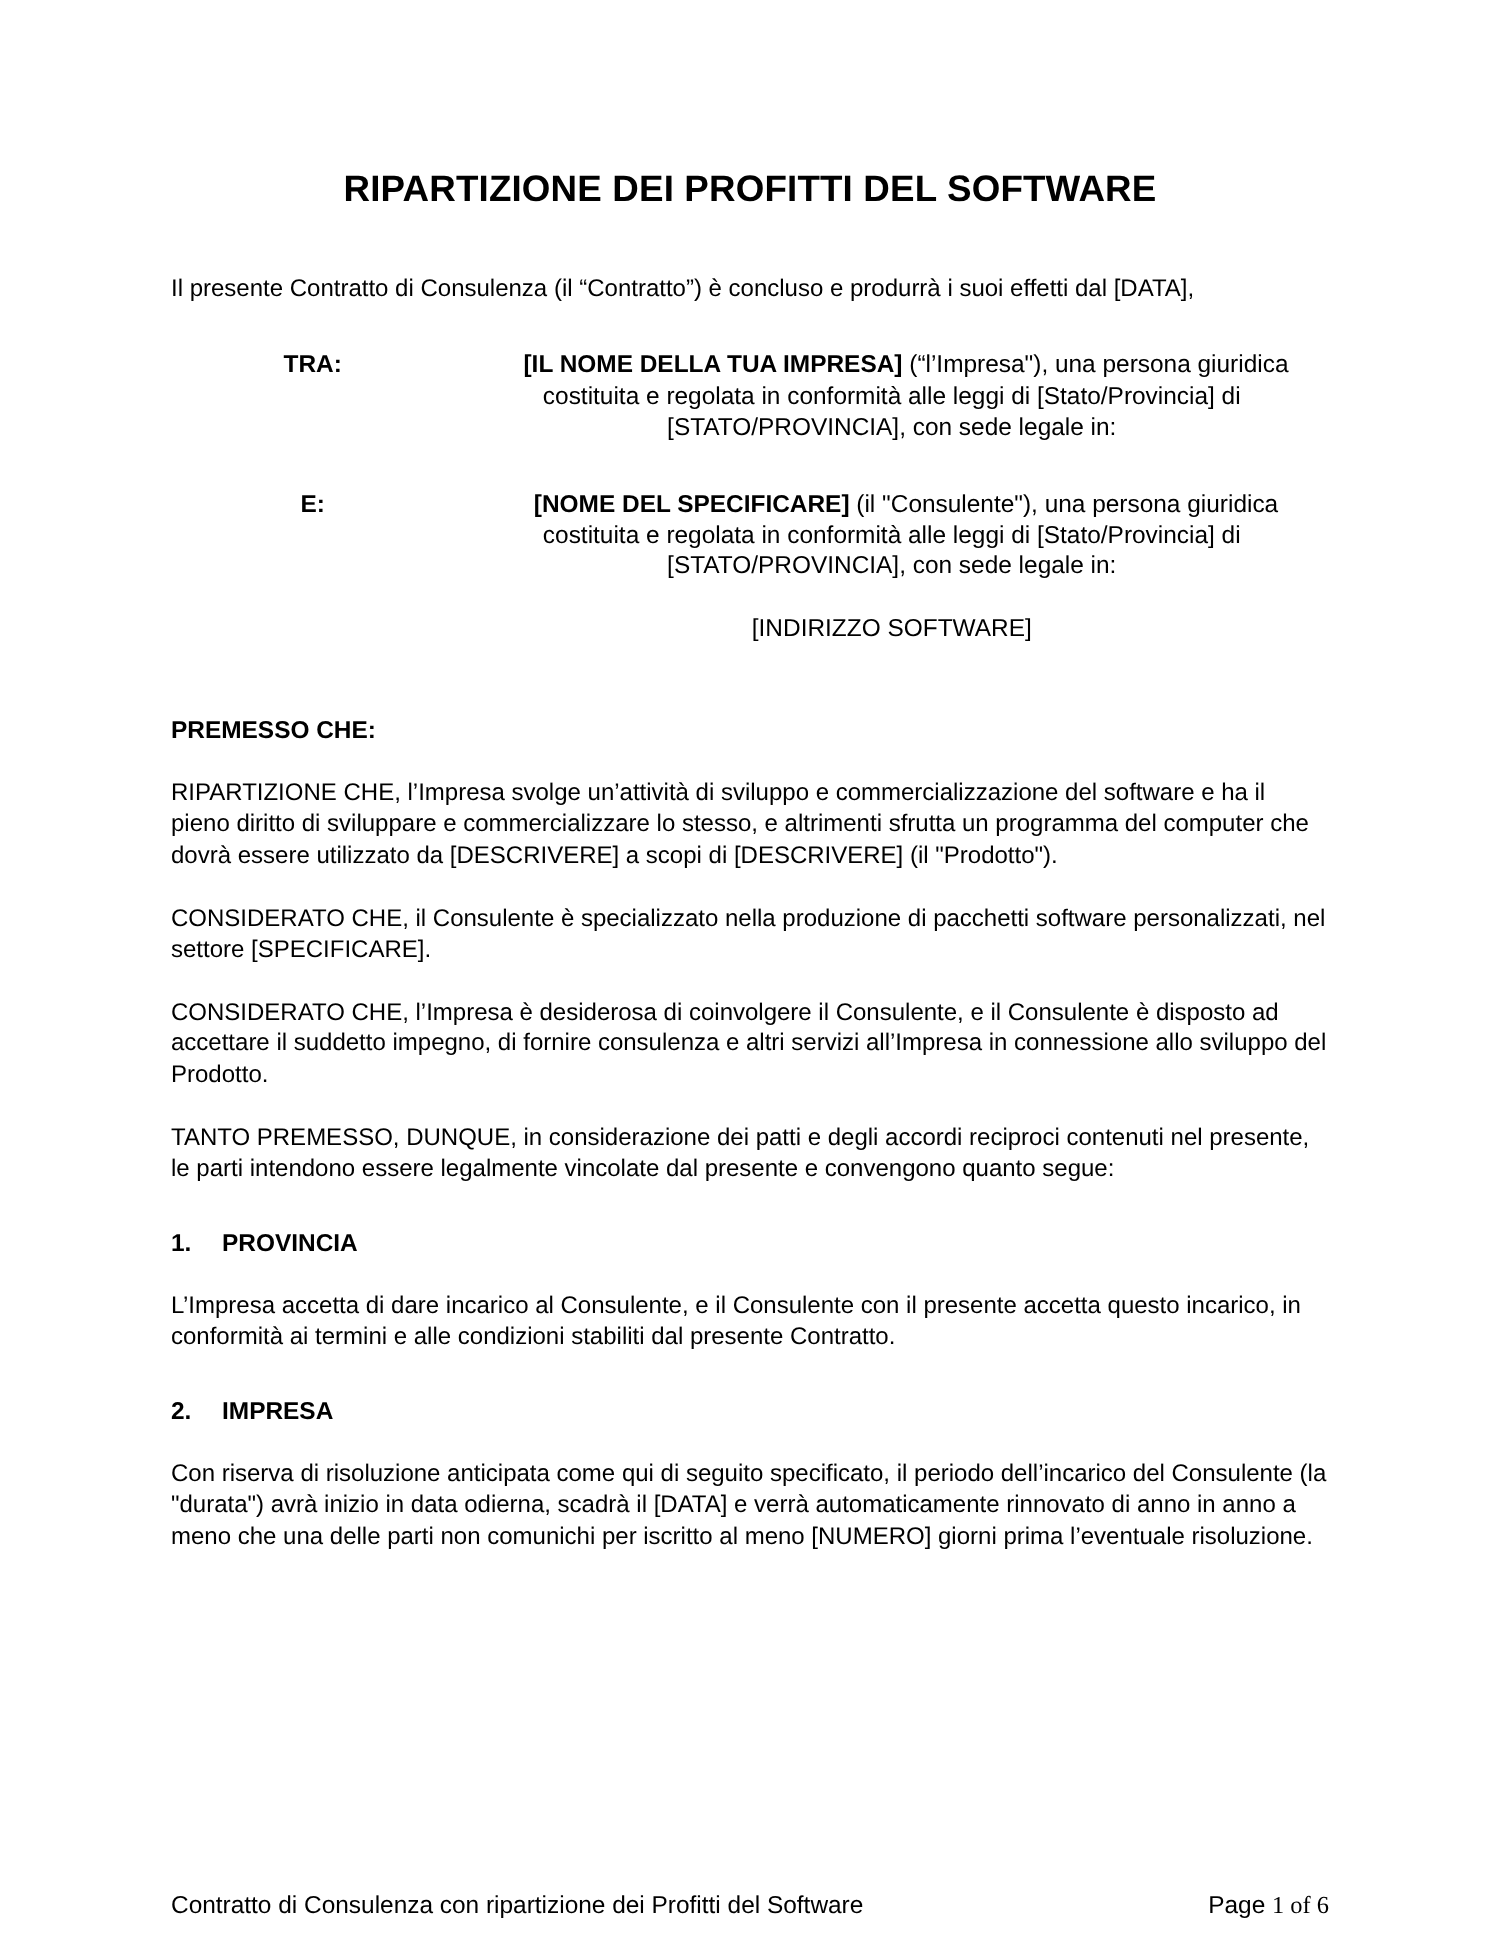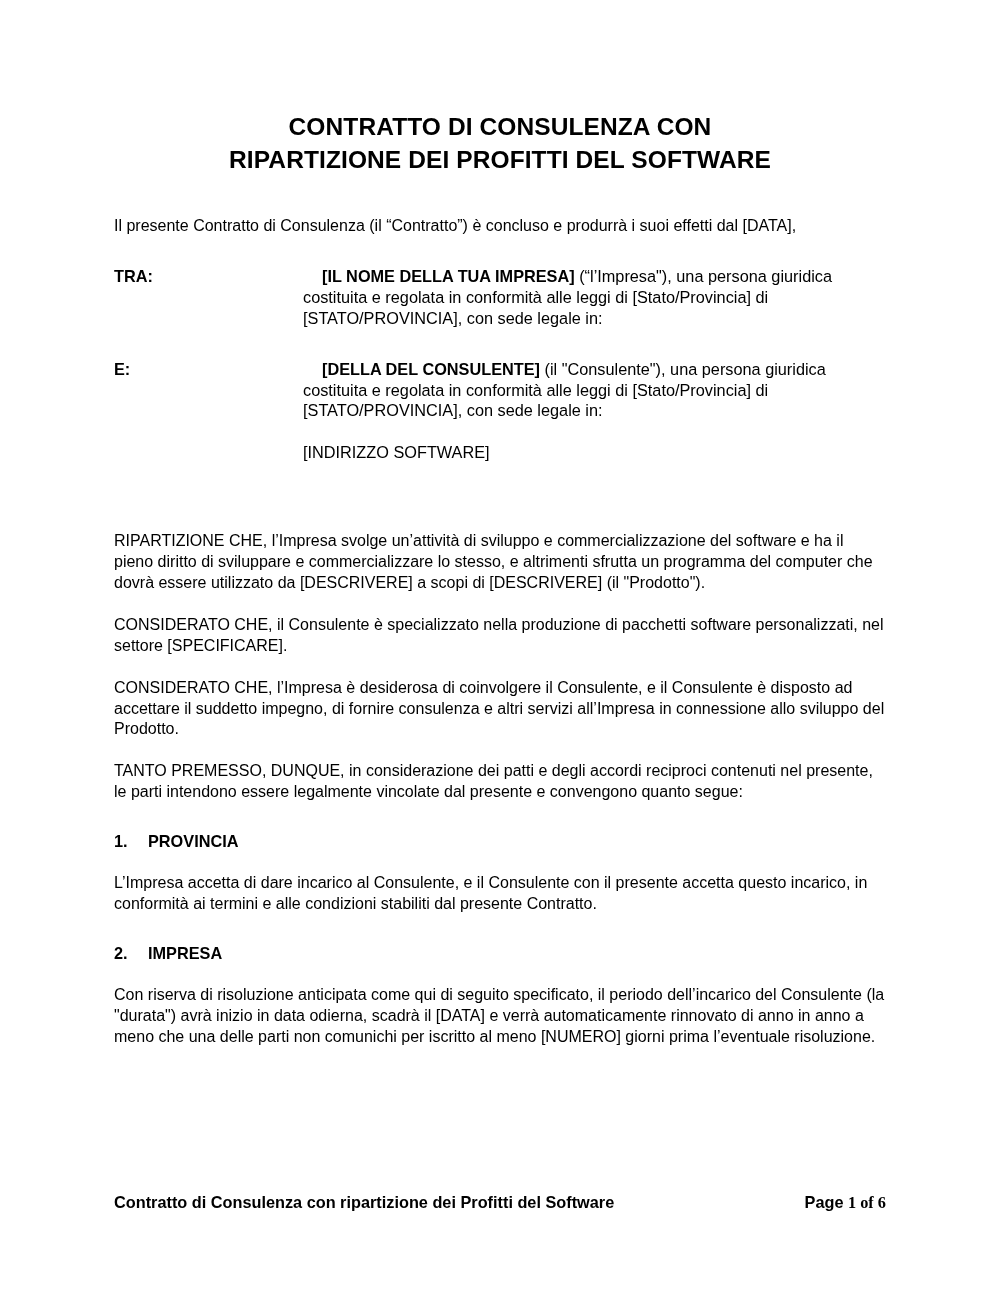--- a/index.html
+++ b/index.html
@@ -43,21 +43,21 @@
   .para {
     margin: 0;
     font-size: 16px;
     line-height: 20.9px;
     text-align: left;
   }
 
   .intro { padding-top: 40px; }
 
   
-  .parties { padding-top: 29px; }
+  .parties { padding-top: 29px; text-align: center; }
 
   .party-row {
     display: flex;
     align-items: flex-start;
   }
   .party-row + .party-row { margin-top: 30px; }
 
   .party-label {
     width: 189px;
     flex: 0 0 189px;
@@ -104,68 +104,67 @@
   }
   .section-title { flex: 1 1 auto; }
 
   .section-body { margin-top: 21px; }
 
   
   .footer {
     position: absolute;
     left: 114px;
     right: 114px;
-    top: 1192px;
+    top: 1260px;
     display: flex;
     justify-content: space-between;
     align-items: baseline;
     font-size: 16.3px;
     line-height: 20px;
-    font-weight: bold;
   }
   .footer-left { white-space: nowrap; }
   .footer-right { white-space: nowrap; }
   .footer-right .pagenum {
     font-family: "Liberation Serif", serif;
   }
 </style>
 </head>
 <body>
 
 <div class="page">
 
   <div class="content">
 
     <h1 class="doc-title">
-      <span class="t-line">CONTRATTO DI CONSULENZA CON</span>
       <span class="t-line">RIPARTIZIONE DEI PROFITTI DEL SOFTWARE</span>
     </h1>
 
     <p class="para intro">Il presente Contratto di Consulenza (il “Contratto”) è concluso e produrrà i suoi effetti dal [DATA],</p>
 
     <div class="parties">
 
       <div class="party-row">
         <div class="party-label">TRA:</div>
         <div class="party-body">
           <div><span class="strong">[IL NOME DELLA TUA IMPRESA]</span><span> (“l’Impresa"), una persona giuridica costituita e regolata in conformità alle leggi di [Stato/Provincia] di [STATO/PROVINCIA], con sede legale in:</span></div>
         </div>
       </div>
 
       <div class="party-row">
         <div class="party-label">E:</div>
         <div class="party-body">
-          <div><span class="strong">[DELLA DEL CONSULENTE]</span><span> (il "Consulente"), una persona giuridica costituita e regolata in conformità alle leggi di [Stato/Provincia] di [STATO/PROVINCIA], con sede legale in:</span></div>
+          <div><span class="strong">[NOME DEL SPECIFICARE]</span><span> (il "Consulente"), una persona giuridica costituita e regolata in conformità alle leggi di [Stato/Provincia] di [STATO/PROVINCIA], con sede legale in:</span></div>
           <div class="addr">[INDIRIZZO SOFTWARE]</div>
         </div>
       </div>
 
     </div>
 
     <div class="recitals">
+      <p class="heading-plain">PREMESSO CHE:</p>
       <p class="para recital">RIPARTIZIONE CHE, l’Impresa svolge un’attività di sviluppo e commercializzazione del software e ha il pieno diritto di sviluppare e commercializzare lo stesso, e altrimenti sfrutta un programma del computer che dovrà essere utilizzato da [DESCRIVERE] a scopi di [DESCRIVERE] (il "Prodotto").</p>
       <p class="para recital">CONSIDERATO CHE, il Consulente è specializzato nella produzione di pacchetti software personalizzati, nel settore [SPECIFICARE].</p>
       <p class="para recital">CONSIDERATO CHE, l’Impresa è desiderosa di coinvolgere il Consulente, e il Consulente è disposto ad accettare il suddetto impegno, di fornire consulenza e altri servizi all’Impresa in connessione allo sviluppo del Prodotto.</p>
       <p class="para recital">TANTO PREMESSO, DUNQUE, in considerazione dei patti e degli accordi reciproci contenuti nel presente, le parti intendono essere legalmente vincolate dal presente e convengono quanto segue:</p>
     </div>
 
     <div class="section">
       <div class="section-heading">
         <span class="section-num">1.</span>
         <span class="section-title">PROVINCIA</span>

